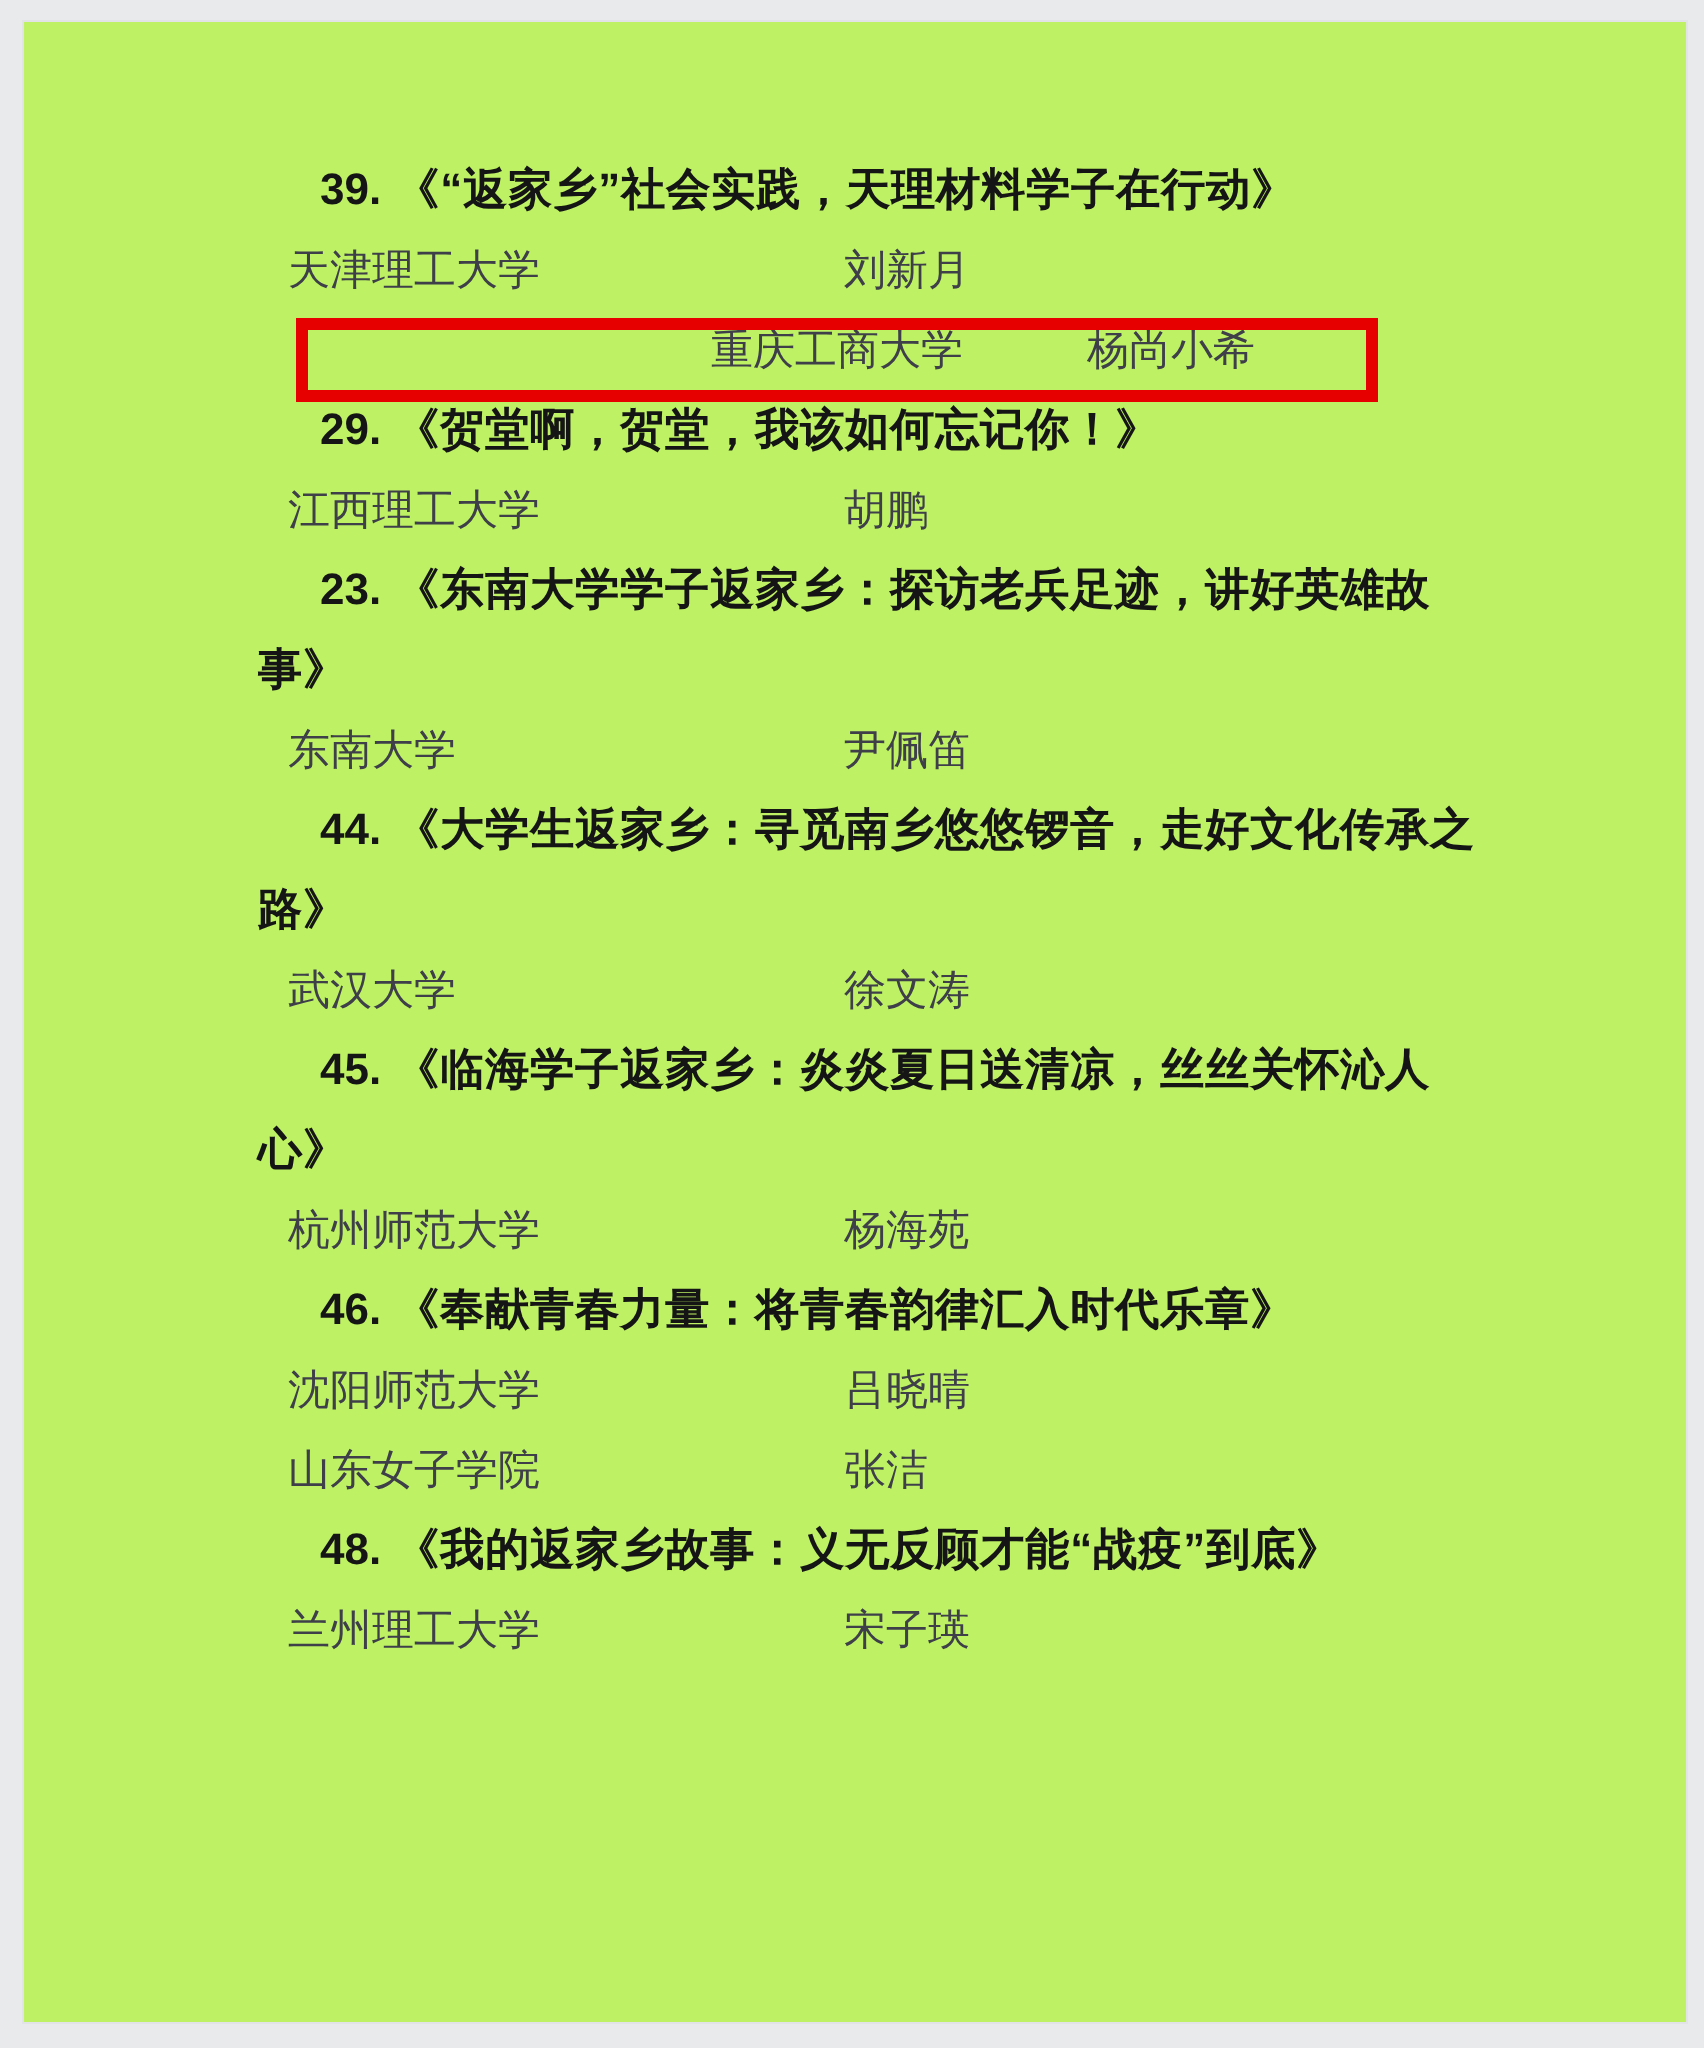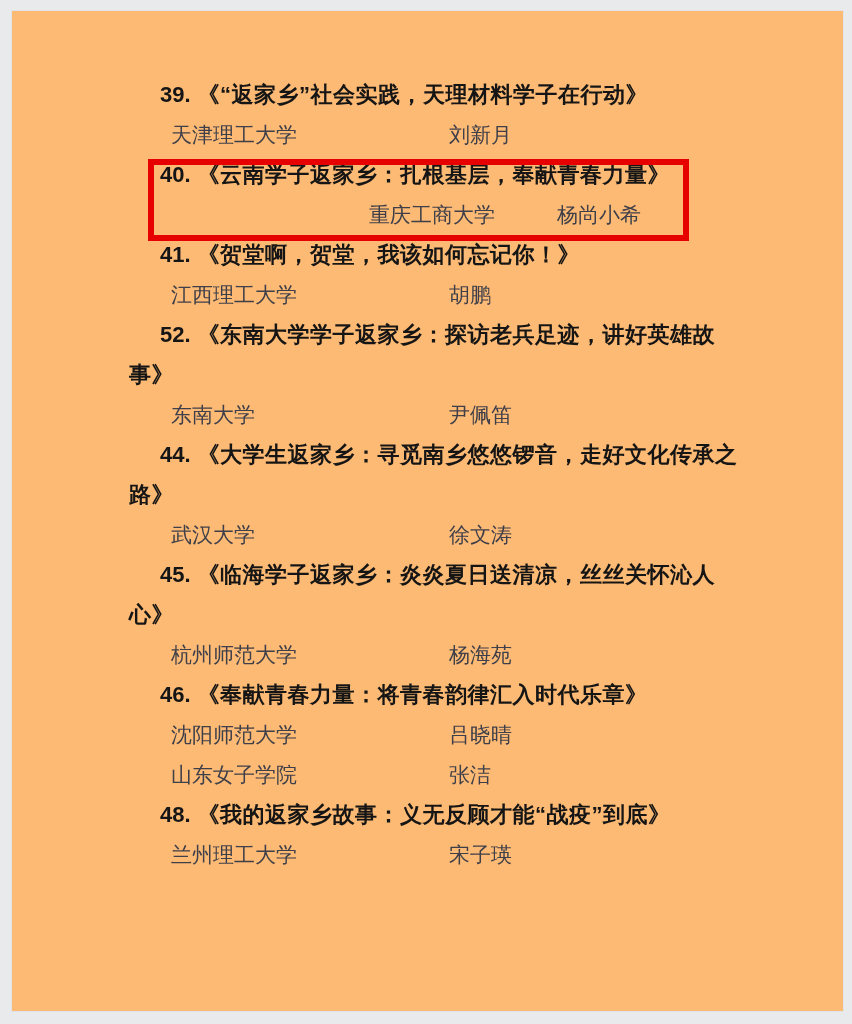--- a/index.html
+++ b/index.html
@@ -4,21 +4,21 @@
 <style>
   html,body{margin:0;padding:0;}
   body{
     width:852px;height:1024px;position:relative;
     background:#e9eaec;
     font-family:"Liberation Serif","DejaVu Serif",serif;
     overflow:hidden;
   }
   .page{
     position:absolute;left:11px;top:10px;width:833px;height:1002px;
-    background:#fdba74;border:1px solid #e2e3e6;box-sizing:border-box;
+    background:#bef264;border:1px solid #e2e3e6;box-sizing:border-box;
   }
   .content{
     position:absolute;left:117px;top:64px;width:620px;
   }
   .entry{margin:0;}
   .title{
     margin:0;
     font-family:"Liberation Sans","DejaVu Sans",sans-serif;
     font-weight:bold;
     font-size:22px;line-height:40px;
@@ -28,21 +28,21 @@
     letter-spacing:0.5px;
   }
   .num{margin-right:7px;letter-spacing:0;}
   .uni{
     margin:0;
     font-size:21px;line-height:40px;
     color:#3e3f49;
     padding-left:15px;
     white-space:nowrap;
   }
-  .school{display:inline-block;width:278px;margin-left:27px;}
+  .school{display:inline-block;width:278px;}
   .author{display:inline-block;}
   
   .hl{position:relative;}
   .hl::before{
     content:"";
     position:absolute;left:19px;right:60px;top:4px;bottom:-6px;
     border:6px solid #e60000;
     pointer-events:none;
   }
   .hl .uni{padding-left:43px;text-align:center;}
@@ -53,31 +53,30 @@
 
 <div class="page">
   <div class="content">
 
     <div class="entry">
       <p class="title"><span class="num">39.</span><span>《“返家乡”社会实践，天理材料学子在行动》</span></p>
       <p class="uni"><span class="school">天津理工大学</span><span class="author">刘新月</span></p>
     </div>
 
     <div class="entry hl">
-      <p class="title"><span class="num">40.</span><span>《云南学子返家乡：扎根基层，奉献青春力量》</span></p>
       <p class="uni"><span class="school">重庆工商大学</span><span class="author">杨尚小希</span></p>
     </div>
 
     <div class="entry">
-      <p class="title"><span class="num">41.</span><span>《贺堂啊，贺堂，我该如何忘记你！》</span></p>
+      <p class="title"><span class="num">29.</span><span>《贺堂啊，贺堂，我该如何忘记你！》</span></p>
       <p class="uni"><span class="school">江西理工大学</span><span class="author">胡鹏</span></p>
     </div>
 
     <div class="entry">
-      <p class="title"><span class="num">52.</span><span>《东南大学学子返家乡：探访老兵足迹，讲好英雄故事》</span></p>
+      <p class="title"><span class="num">23.</span><span>《东南大学学子返家乡：探访老兵足迹，讲好英雄故事》</span></p>
       <p class="uni"><span class="school">东南大学</span><span class="author">尹佩笛</span></p>
     </div>
 
 
     <div class="entry">
       <p class="title"><span class="num">44.</span><span>《大学生返家乡：寻觅南乡悠悠锣音，走好文化传承之路》</span></p>
       <p class="uni"><span class="school">武汉大学</span><span class="author">徐文涛</span></p>
     </div>
 
     <div class="entry">

